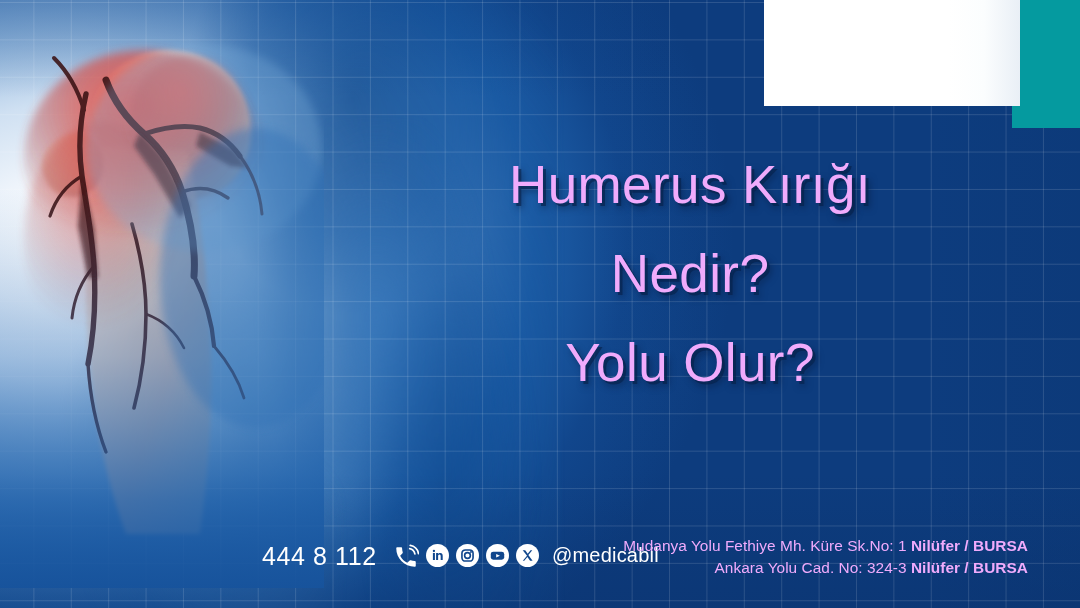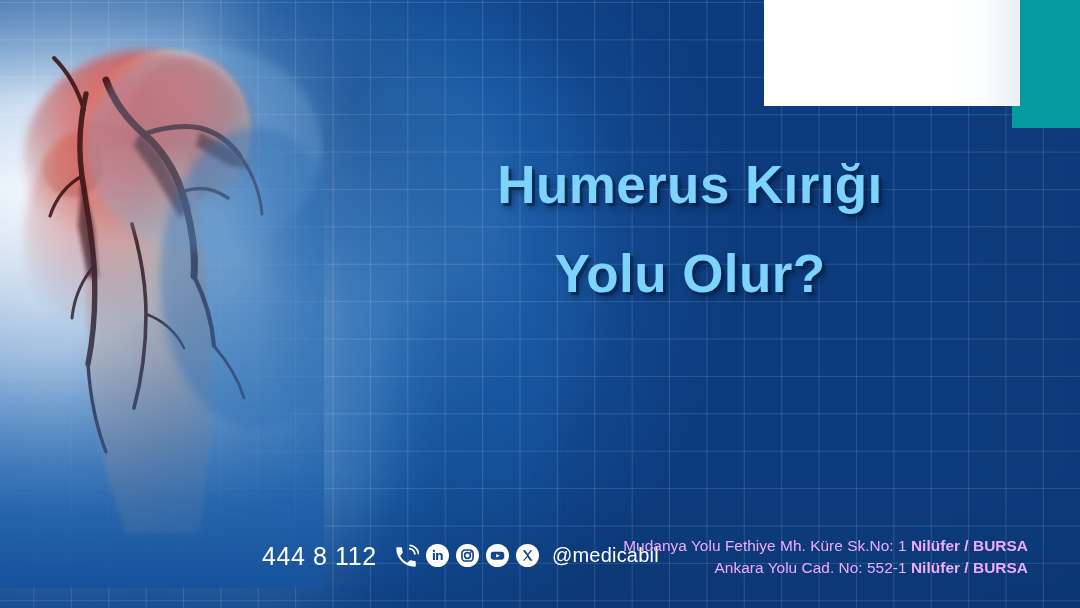--- a/index.html
+++ b/index.html
@@ -85,22 +85,22 @@
     width:68px; height:128px;
     background:#059a9f;
   }
 
   
   .headline {
     position:absolute;
     left:330px; top:140px;
     width:720px;
     text-align:center;
-    color:#7dd3fc;
-    font-weight:bold;
+    color:#f0abfc;
+    font-weight:normal;
     font-size:53px;
     line-height:89px;
     letter-spacing:.4px;
     text-shadow:
       3px 3px 0 rgba(7,32,72,.62),
       4px 5px 7px rgba(5,24,58,.55);
   }
   .headline div { white-space:nowrap; }
   .hl-4 { font-size:55px; }
 
@@ -224,20 +224,21 @@
     </svg>
   </div>
 
   <div class="teal-block"></div>
   <div class="logo-panel">
     
   </div>
 
   <div class="headline">
     <div>Humerus Kırığı</div>
+    <div>Nedir?</div>
     <div>Yolu Olur?</div>
   </div>
 
   <div class="footer">
 
     <div class="phone-block">
       <span class="phone-num">444 8 112</span>
       <span>
         <svg class="phone-ico" viewBox="0 0 24 24" fill="#ffffff">
           <path d="M6.6 10.8c1.5 2.9 3.7 5.1 6.6 6.6l2.2-2.2c.3-.3.7-.4 1-.2 1.1.4 2.4.6 3.6.6.6 0 1 .4 1 1V20c0 .6-.4 1-1 1C10.6 21 3 13.4 3 4c0-.6.4-1 1-1h3.4c.6 0 1 .4 1 1 0 1.3.2 2.5.6 3.6.1.3 0 .7-.2 1l-2.2 2.2z"></path>
@@ -276,18 +277,18 @@
         </svg>
       </span>
       <span class="social-handle">@medicabil</span>
     </div>
 
     <div class="address">
       <div>
         <span>Mudanya Yolu Fethiye Mh. Küre Sk.No: 1 </span><b>Nilüfer / BURSA</b>
       </div>
       <div>
-        <span>Ankara Yolu Cad. No: 552-1 </span><b>Nilüfer / BURSA</b>
+        <span>Ankara Yolu Cad. No: 324-3 </span><b>Nilüfer / BURSA</b>
       </div>
     </div>
 
   </div>
 </div>
 
 </body></html>

